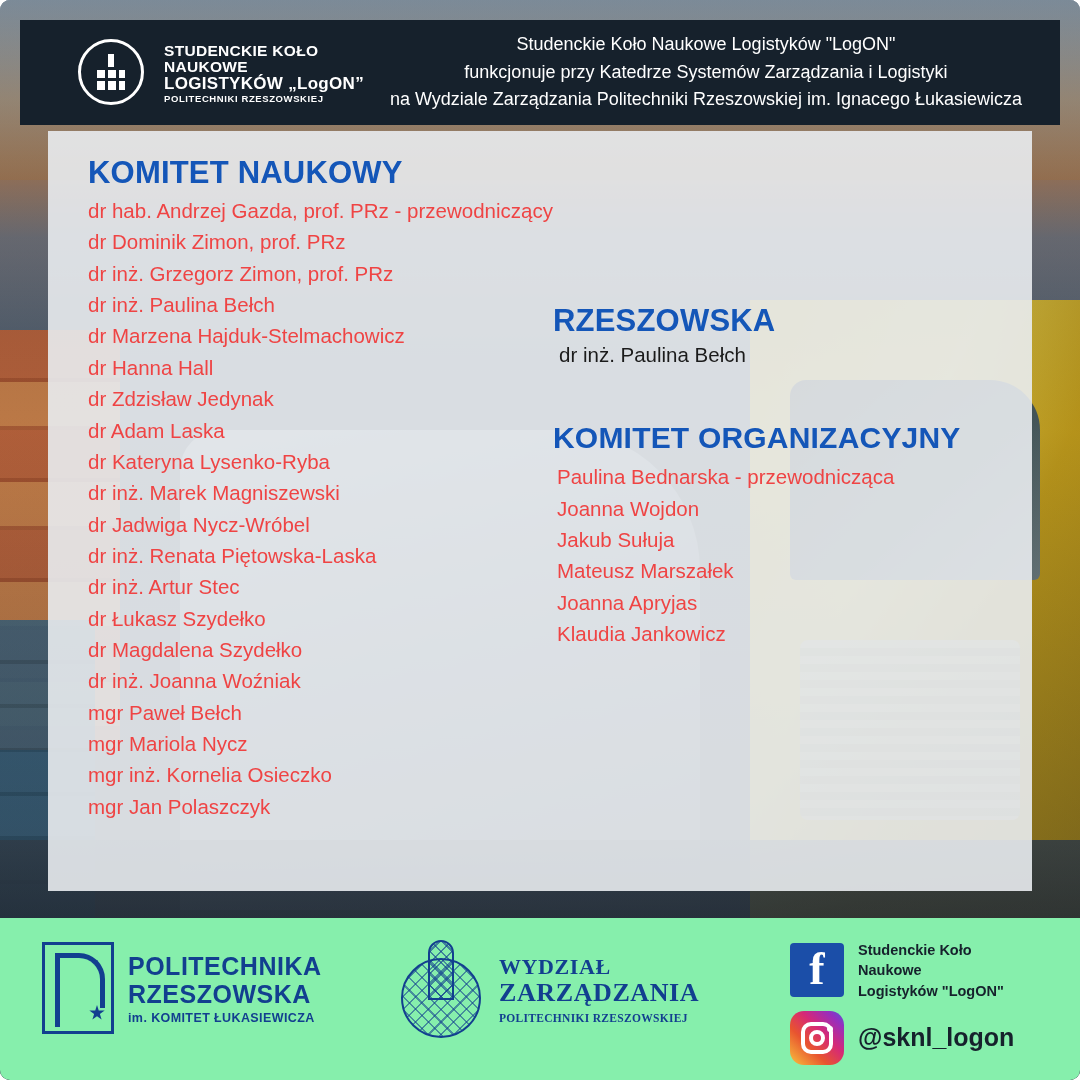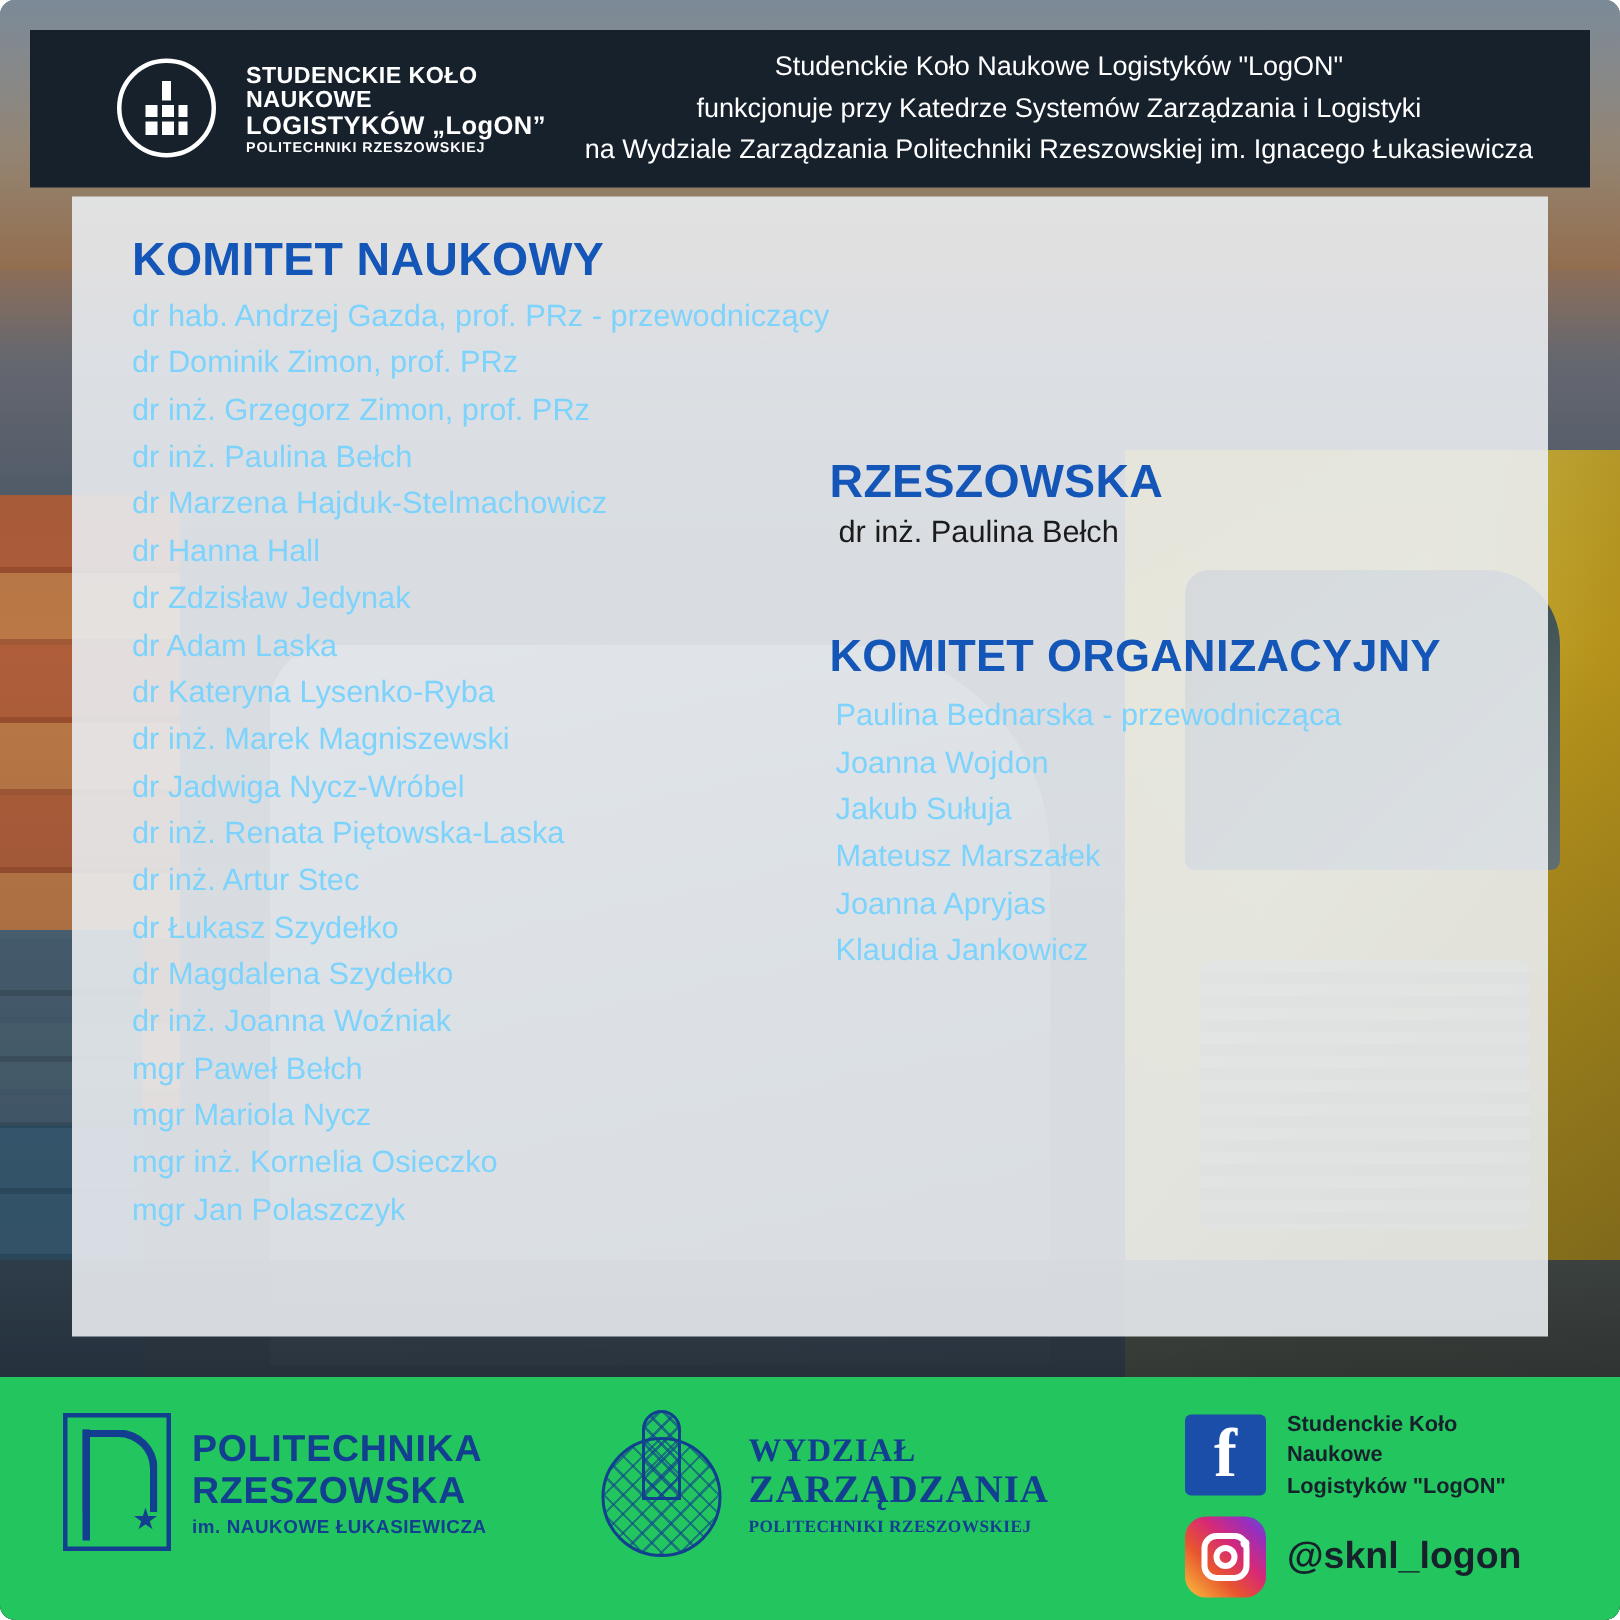--- a/index.html
+++ b/index.html
@@ -171,34 +171,34 @@
   }
   h2.section.big {
     font-size: 30px;
     line-height: 1.28;
   }
   ul.names {
     list-style: none;
   }
   ul.names li {
     font-size: 20.5px;
-    color: #7dd3fc;
+    color: #ef4444;
     line-height: 1.53;
     white-space: nowrap;
   }
   .col-right ul.names li { font-size: 20.5px; padding-left: 4px; }
   .coord-name { font-size: 20.5px; color: #1b1b1b; padding-left: 6px; margin-top: 2px;}
   .spacer-block { height: 52px; }
 
   
   .footer {
     position: absolute;
     left: 0; bottom: 0;
     width: 1080px; height: 162px;
-    background: #22c55e;
+    background: #86efac;
     display: flex;
     align-items: center;
   }
   .f-prz {
     position: absolute; left: 42px; top: 24px;
     display: flex; align-items: center;
   }
   .prz-mark {
     width: 72px; height: 92px;
     border: 3px solid #123f8f;
@@ -401,21 +401,21 @@
 
   <div class="footer">
 
     <div class="f-prz">
       <div class="prz-mark">
         <div class="prz-star"></div>
       </div>
       <div class="prz-text">
         <div class="p1">POLITECHNIKA</div>
         <div class="p2">RZESZOWSKA</div>
-        <div class="p3">im. NAUKOWE ŁUKASIEWICZA</div>
+        <div class="p3">im. KOMITET ŁUKASIEWICZA</div>
       </div>
     </div>
 
     <div class="f-wz">
       <div class="wz-mark">
         <div class="wz-tower"></div>
         <div class="wz-circle"></div>
       </div>
       <div class="wz-text">
         <div class="w1">WYDZIAŁ</div>

